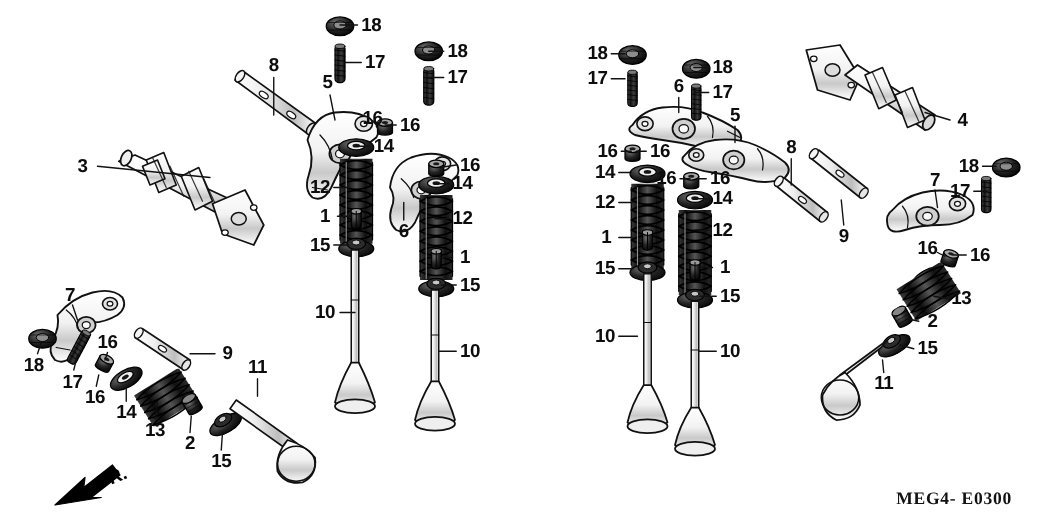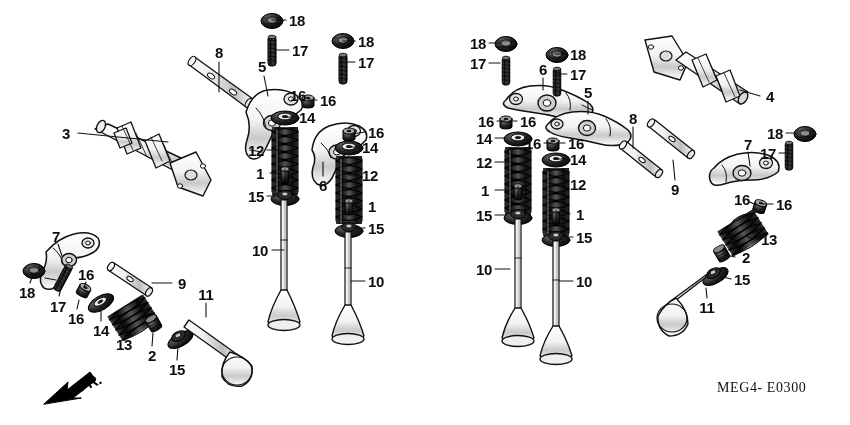--- a/index.html
+++ b/index.html
@@ -527,15 +527,15 @@
       <div class="lbl" style="left: 742px; top: 199px;">16</div>
       <div class="lbl" style="left: 784px; top: 204px;">16</div>
       <div class="lbl" style="left: 769px; top: 239px;">13</div>
       <div class="lbl" style="left: 746px; top: 257px;">2</div>
       <div class="lbl" style="left: 742px; top: 279px;">15</div>
       <div class="lbl" style="left: 707px; top: 307px;">11</div>
     </div>
 
 <div class="frtxt" style="left:78px; top:374px;">FR.</div>
 
-<div class="code" style="left:717px; top:380px;">MEG4- E0300</div>
+<div class="code" style="left:717px; top:392px;font-weight:bold;">MEG4- E0300</div>
 
 </div>
 
 </body></html>

